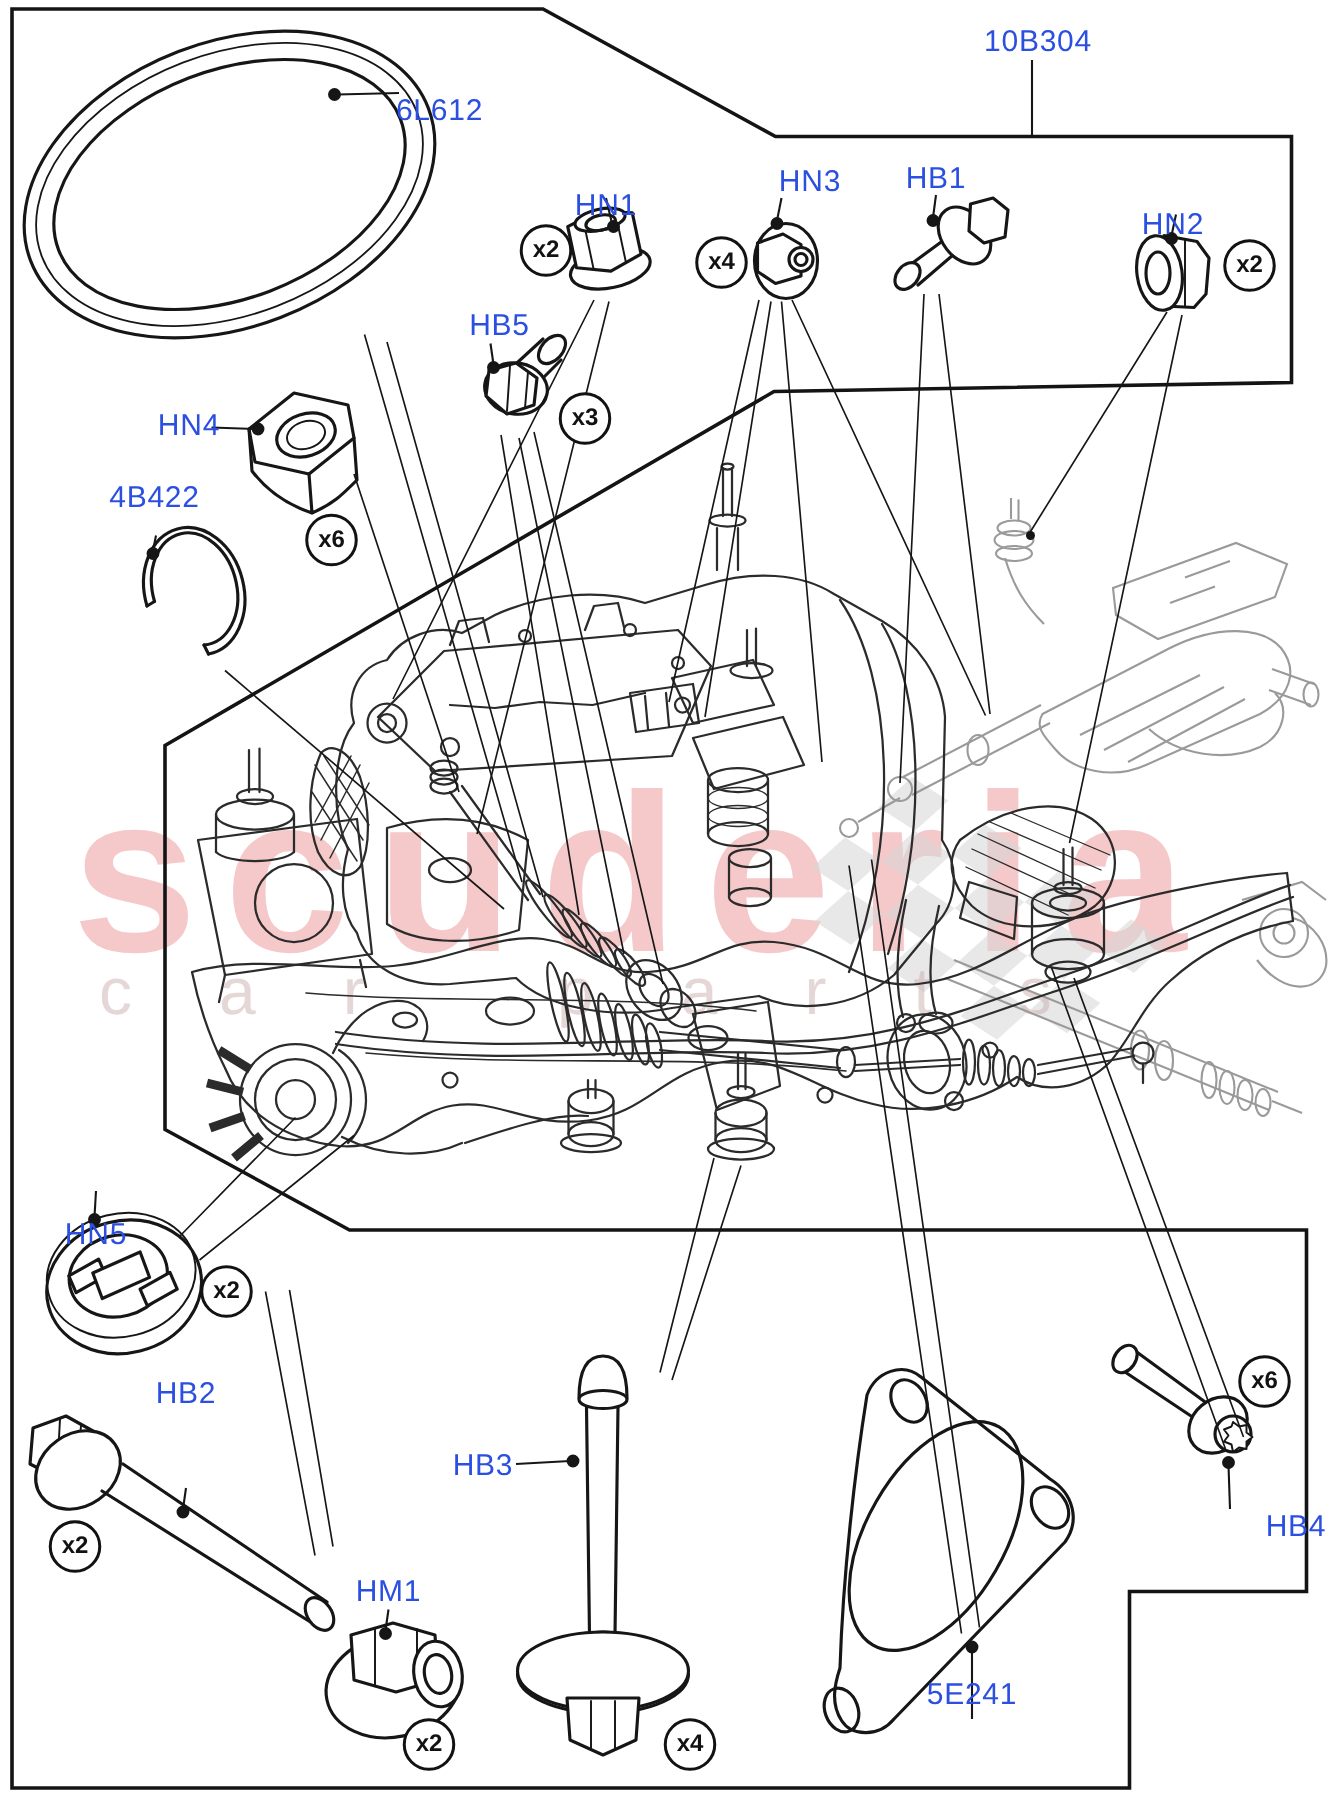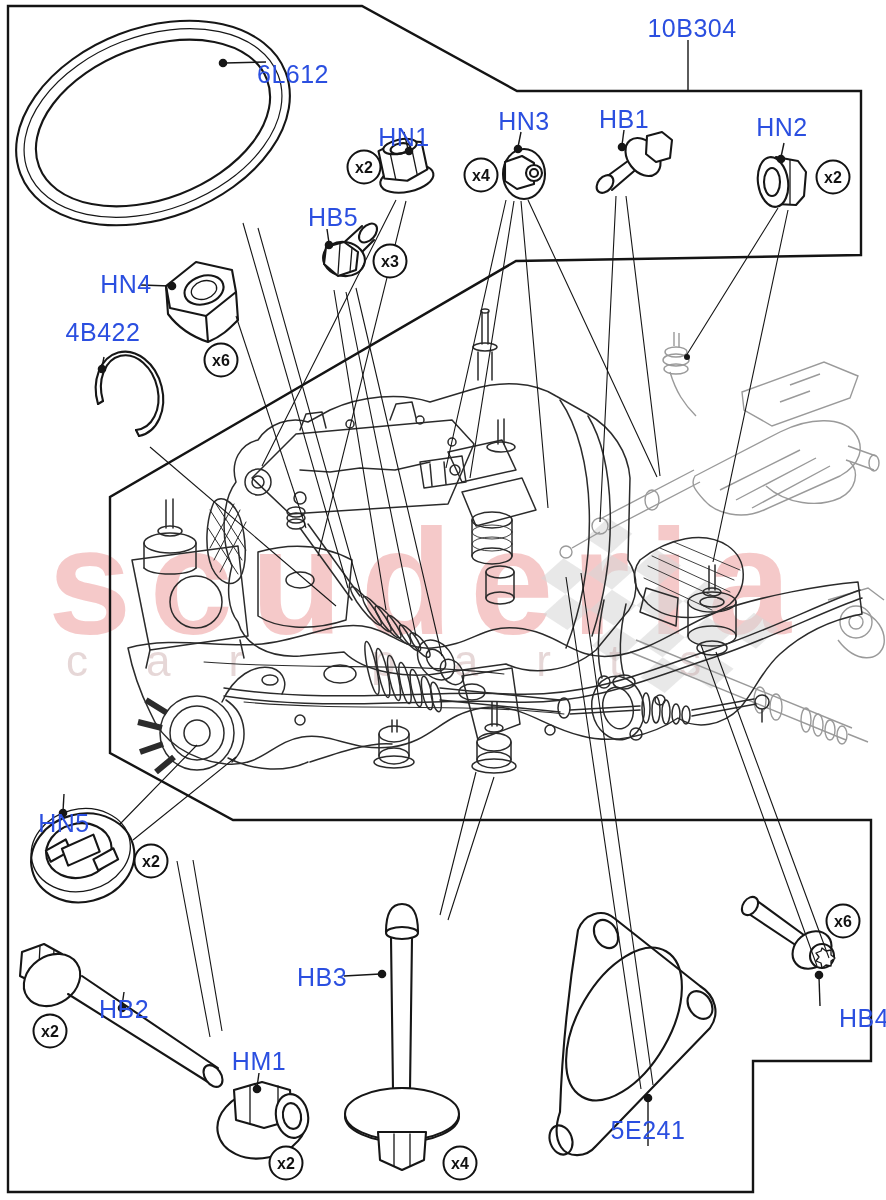--- a/index.html
+++ b/index.html
@@ -1,19 +1,19 @@
 <!DOCTYPE html>
 <html style="--label-blue: #2b4fe0; --line-dark: #2b2b2b; --line-gray: #9a9a9a; --watermark-pink: #e87f7f; --watermark-gray: #c9a8a8; --checker-gray: #d7d7d7;"><head>
 <meta charset="utf-8">
 <style>
   html,body{margin:0;padding:0;background:#fff;}
   #stage{position:relative;width:886px;height:1200px;background:#fff;overflow:hidden;
          font-family:"Liberation Sans",sans-serif;}
   #stage svg{position:absolute;left:0;top:0;}
-  .plabel{position:absolute;transform:translate(-50%,-50%);font-size:25px;line-height:1;
+  .plabel{position:absolute;transform:translate(-50%,-50%);font-size:20px;line-height:1;
           color:var(--label-blue,#2b4fe0);white-space:nowrap;letter-spacing:.5px;cursor:pointer;}
   .badge{position:absolute;transform:translate(-50%,-50%);width:31px;height:31px;
          border:2.5px solid #121212;border-radius:50%;background:#fff;display:flex;
          align-items:center;justify-content:center;font-size:16px;font-weight:bold;color:#121212;}
   .wm-title{fill:var(--watermark-pink,#e89c9c);opacity:.42;font-weight:bold;font-size:150px;letter-spacing:18px;
             font-family:"Liberation Sans",sans-serif;}
   .wm-sub{fill:var(--watermark-gray,#c9a8a8);opacity:.45;font-size:44px;letter-spacing:58px;
           font-family:"Liberation Sans",sans-serif;}
   .checker rect{fill:var(--checker-gray,#d7d7d7);}
 </style>
@@ -374,34 +374,34 @@
         <circle cx="648" cy="1098" r="3.6"></circle>
     <path d="M820,1006 L819,977" fill="none"></path>
         <circle cx="819" cy="975" r="3.6"></circle>
   </g>
 </svg>
 
   <div class="plabel" style="left:293px;top:74px">6L612</div>
   <div class="plabel" style="left:692px;top:28px">10B304</div>
   <div class="plabel" style="left:404px;top:137px">HN1</div>
   <div class="plabel" style="left:333px;top:217px">HB5</div>
-  <div class="plabel" style="left:524px;top:121px">HN3</div>
+  <div class="plabel" style="left:540px;top:121px">HN3</div>
   <div class="plabel" style="left:624px;top:119px">HB1</div>
-  <div class="plabel" style="left:782px;top:127px">HN2</div>
+  <div class="plabel" style="left:782px;top:150px">HN2</div>
   <div class="plabel" style="left:126px;top:284px">HN4</div>
   <div class="plabel" style="left:103px;top:332px">4B422</div>
   <div class="plabel" style="left:64px;top:823px">HN5</div>
-  <div class="plabel" style="left:124px;top:1009px">HB2</div>
+  <div class="plabel" style="left:124px;top:929px">HB2</div>
   <div class="plabel" style="left:259px;top:1061px">HM1</div>
   <div class="plabel" style="left:322px;top:977px">HB3</div>
   <div class="plabel" style="left:648px;top:1130px">5E241</div>
   <div class="plabel" style="left:864px;top:1018px">HB4</div>
 
   <div class="badge" style="left:364px;top:167px">x2</div>
-  <div class="badge" style="left:390px;top:261px">x3</div>
+  <div class="badge" style="left:390px;top:279px">x3</div>
   <div class="badge" style="left:481px;top:175px">x4</div>
   <div class="badge" style="left:833px;top:177px">x2</div>
   <div class="badge" style="left:221px;top:360px">x6</div>
   <div class="badge" style="left:151px;top:861px">x2</div>
   <div class="badge" style="left:50px;top:1031px">x2</div>
   <div class="badge" style="left:286px;top:1163px">x2</div>
   <div class="badge" style="left:460px;top:1163px">x4</div>
   <div class="badge" style="left:843px;top:921px">x6</div>
 
 </div>

